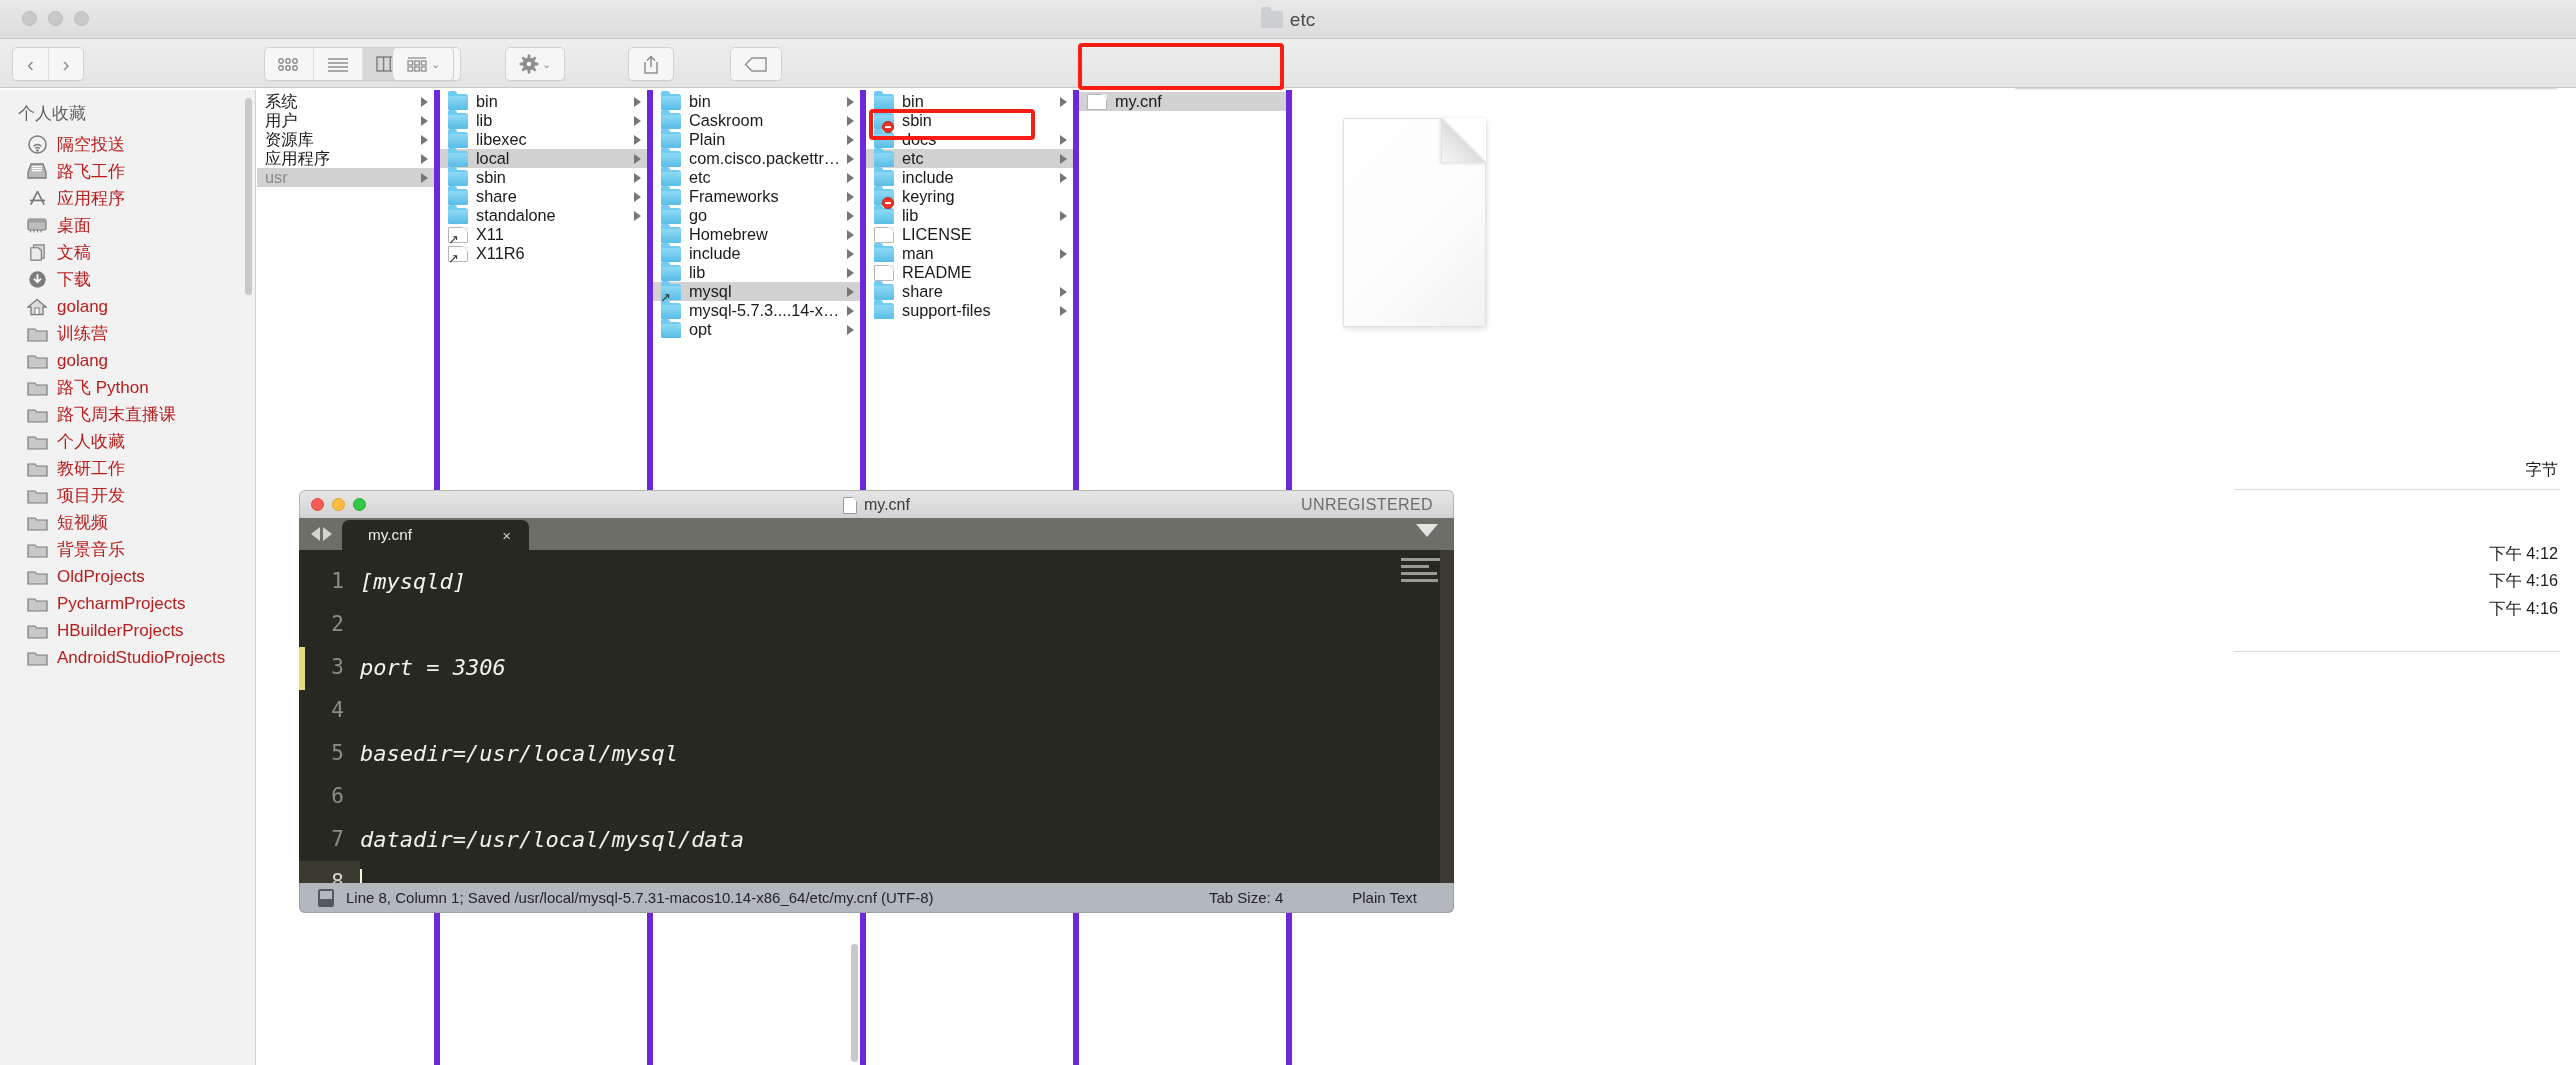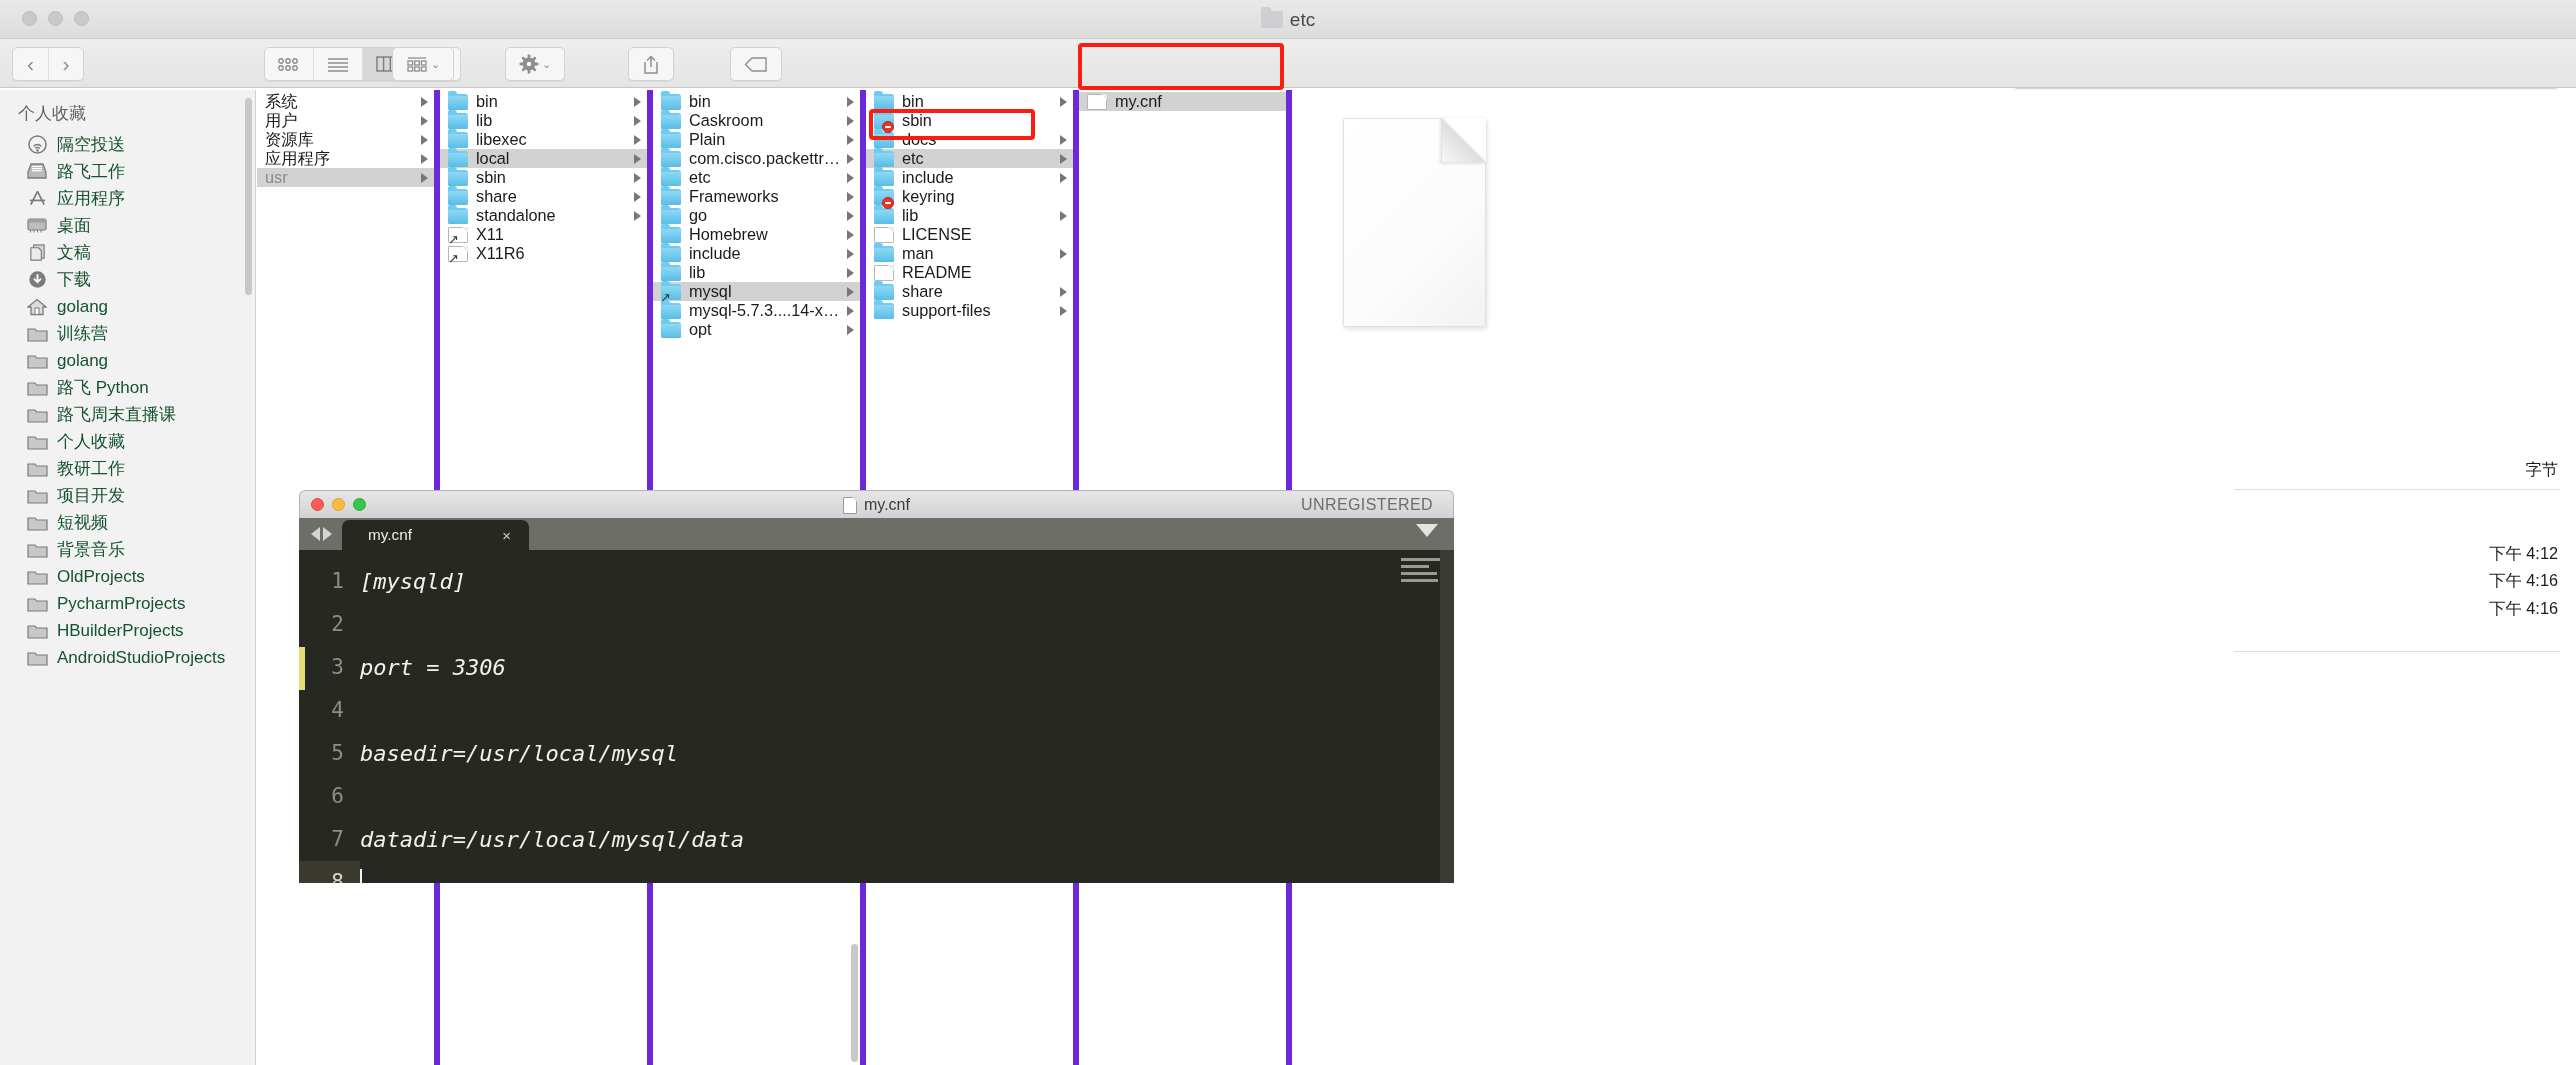--- a/index.html
+++ b/index.html
@@ -73,21 +73,21 @@
   .sidebar {
     position:absolute; left:0; top:90px; width:256px; height:976px;
     background:#f2f2f2; border-right:1px solid #d3d3d3;
     overflow:hidden;
   }
   .sb-head {
     font-size:17px; color:#636363; padding:12px 0 6px 18px; font-weight:500;
   }
   .sb-item {
     display:flex; align-items:center; height:27px; padding-left:26px;
-    font-size:17px; color:#14532d; cursor:default;
+    font-size:17px; color:#b91c1c; cursor:default;
   }
   .sb-ico { width:22px; height:19px; margin-right:9px; flex:0 0 22px;
             display:flex; align-items:center; justify-content:center; }
   .sb-ico svg { display:block; }
   .sb-label { white-space:nowrap; overflow:hidden; }
   .sb-scroll {
     position:absolute; right:3px; top:8px; width:7px; height:197px;
     background:#c8c8c8; border-radius:4px;
   }
 
@@ -874,20 +874,28 @@
     <div class="st-code" id="st-code"><div class="st-line"><span>[mysqld]</span></div><div class="st-line"><span></span></div><div class="st-line"><span>port = 3306</span></div><div class="st-line"><span></span></div><div class="st-line"><span>basedir=/usr/local/mysql</span></div><div class="st-line"><span></span></div><div class="st-line"><span>datadir=/usr/local/mysql/data</span></div><div class="st-line"><span></span><span class="st-cursor"></span></div></div>
     <div class="st-minimap">
       <i></i>
         <i style="width:28px;"></i>
         <i style="width:36px;"></i>
         <i style="width:37px;"></i>
     </div>
     <div class="st-mscroll"></div>
   </div>
 
+  <div class="st-status">
+    <span class="sicon2"></span>
+    <span>Line 8, Column 1; Saved /usr/local/mysql-5.7.31-macos10.14-x86_64/etc/my.cnf (UTF-8)</span>
+    <span class="right">
+      <span>Tab Size: 4</span>
+      <span>Plain Text</span>
+    </span>
+  </div>
 </div>
 
 <style>
   
   #sublime { left:299px; top:490px; width:1155px; height:auto; }
   .st-body { height:333px; }
   .columns .col:nth-child(1) { }
 </style>
 
 

